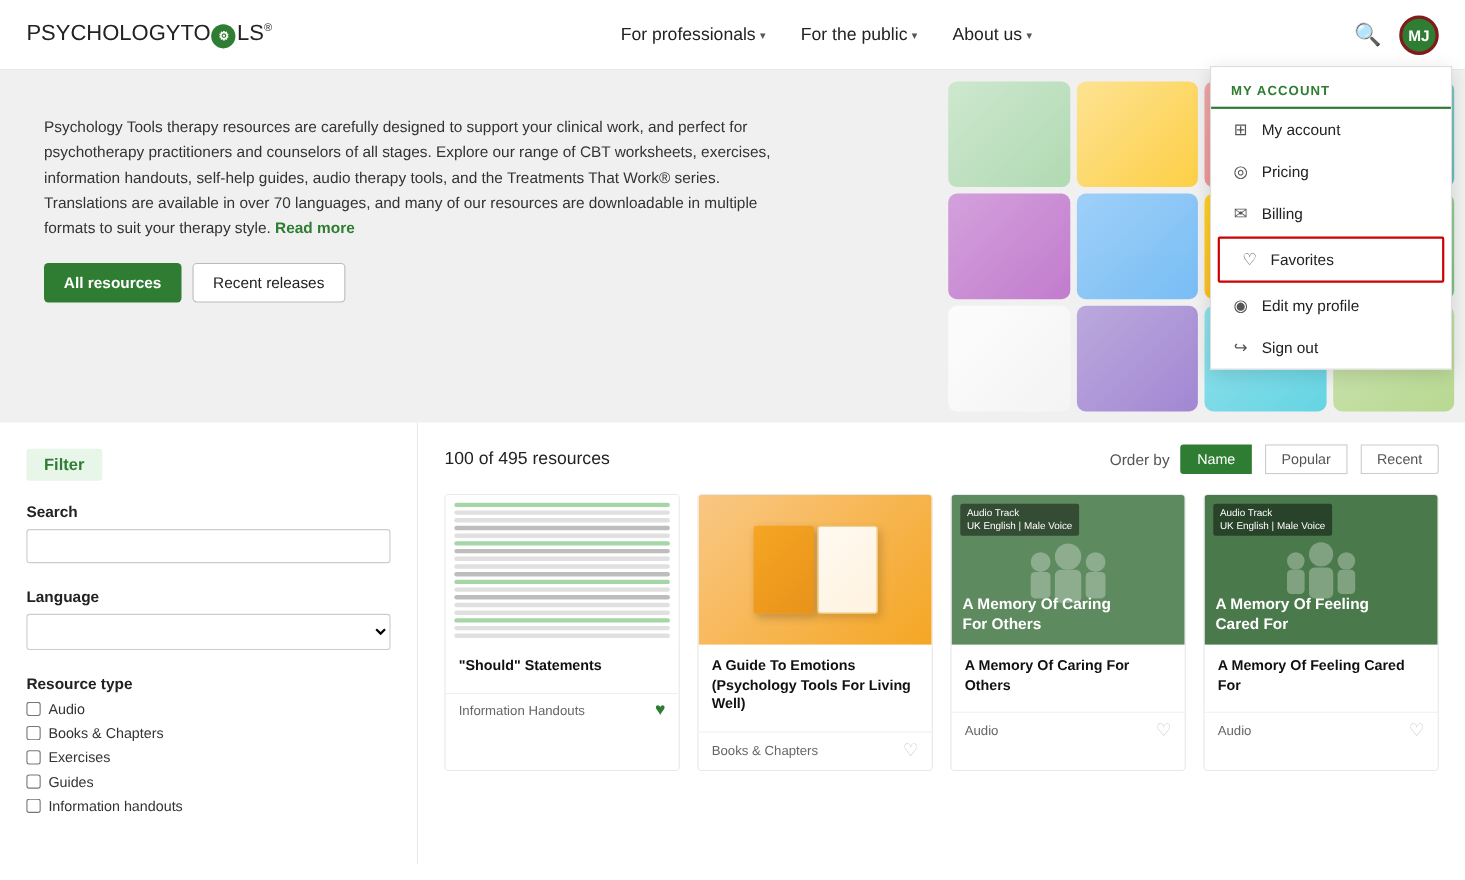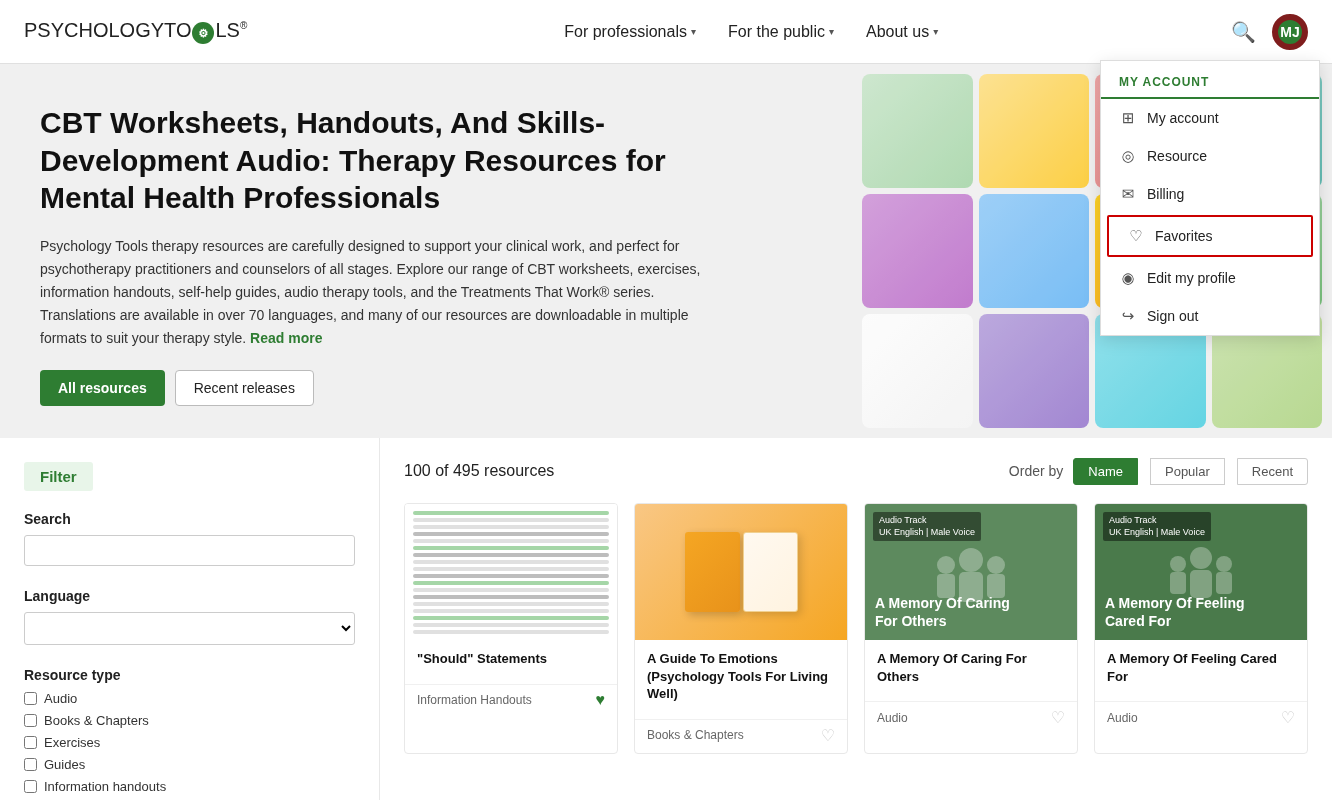--- a/index.html
+++ b/index.html
@@ -117,34 +117,34 @@
     <div class="nav-item">
       <span>About us</span>
       <span class="chevron">▾</span>
     </div>
   </nav>
 
   <div class="header-icons">
     <button class="search-icon-btn">
       <span>🔍</span>
     </button>
-    <button class="avatar-btn" style="border: 6px solid #7f1d1d;">
+    <button class="avatar-btn" style="border: 3px solid #7f1d1d;">
       <span>MJ</span>
     </button>
   </div>
 
   <div class="dropdown-menu">
     <div class="dropdown-header">MY ACCOUNT</div>
     <div class="dropdown-item">
       <span class="dropdown-icon">⊞</span>
       <span>My account</span>
     </div>
     <div class="dropdown-item">
       <span class="dropdown-icon">◎</span>
-      <span>Resource</span>
+      <span>Pricing</span>
     </div>
     <div class="dropdown-item">
       <span class="dropdown-icon">✉</span>
       <span>Billing</span>
     </div>
     <div class="dropdown-item highlighted" style="border: 2px solid #c00; margin: 2px 6px; border-radius: 2px;">
       <span class="dropdown-icon">♡</span>
       <span>Favorites</span>
     </div>
     <div class="dropdown-item">
@@ -153,21 +153,20 @@
     </div>
     <div class="dropdown-item">
       <span class="dropdown-icon">↪</span>
       <span>Sign out</span>
     </div>
   </div>
 </header>
 
 <section class="hero">
   <div class="hero-content">
-    <h1 class="hero-title">CBT Worksheets, Handouts, And Skills-Development Audio: Therapy Resources for Mental Health Professionals</h1>
     <p class="hero-desc">
       <span>Psychology Tools therapy resources are carefully designed to support your clinical work, and perfect for psychotherapy practitioners and counselors of all stages. Explore our range of CBT worksheets, exercises, information handouts, self-help guides, audio therapy tools, and the Treatments That Work® series. Translations are available in over 70 languages, and many of our resources are downloadable in multiple formats to suit your therapy style.</span>
       <a class="hero-link">Read more</a>
     </p>
     <div class="hero-buttons">
       <button class="btn-primary">All resources</button>
       <button class="btn-secondary">Recent releases</button>
     </div>
   </div>
   <div class="hero-images">

